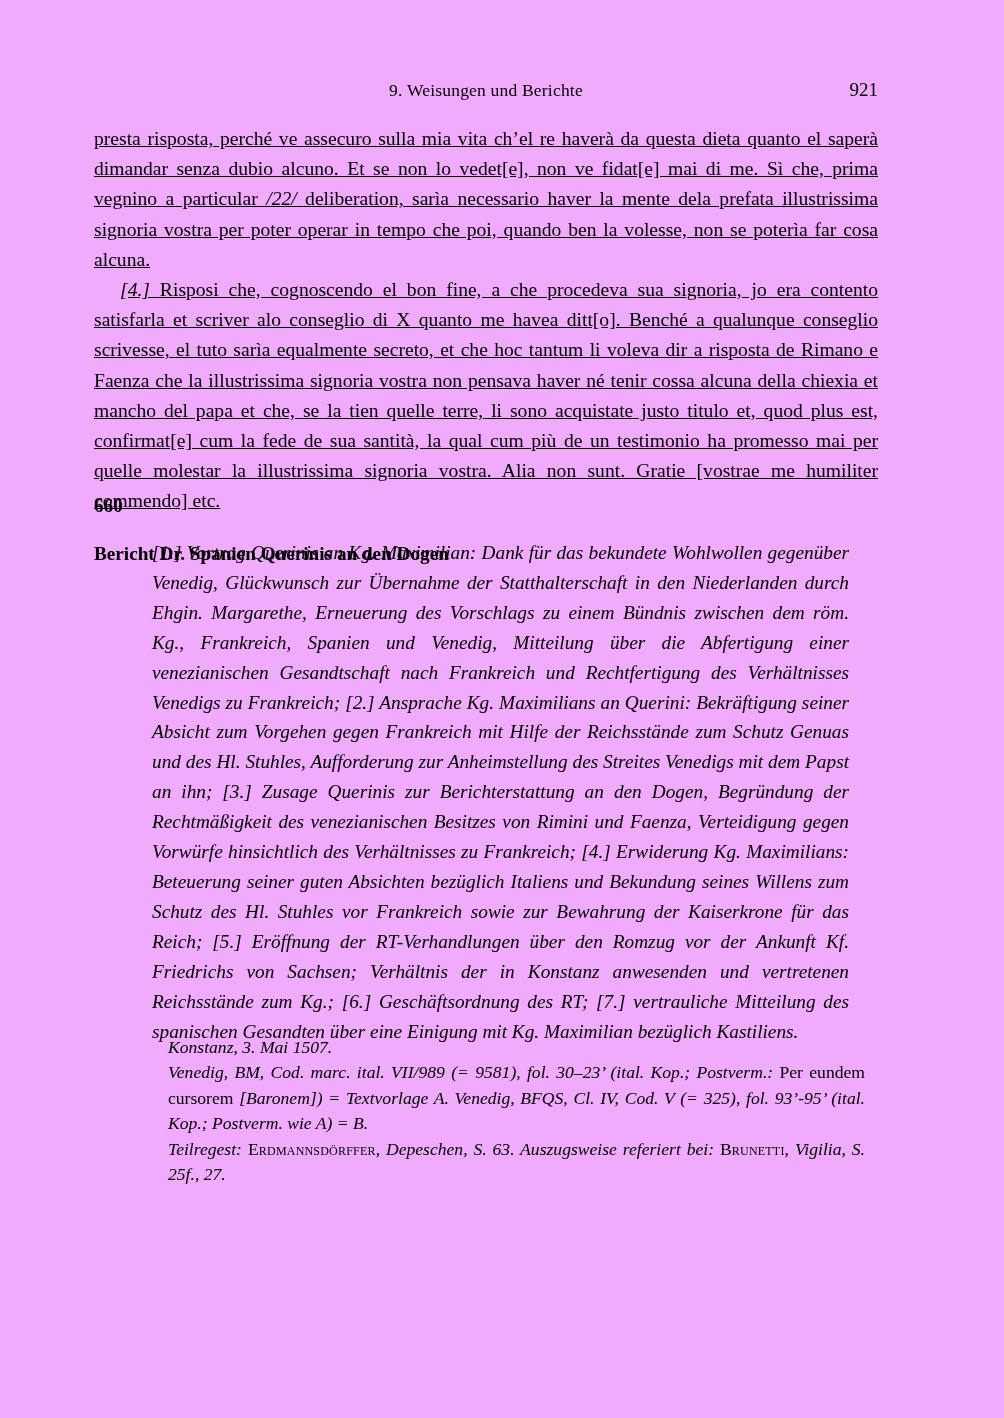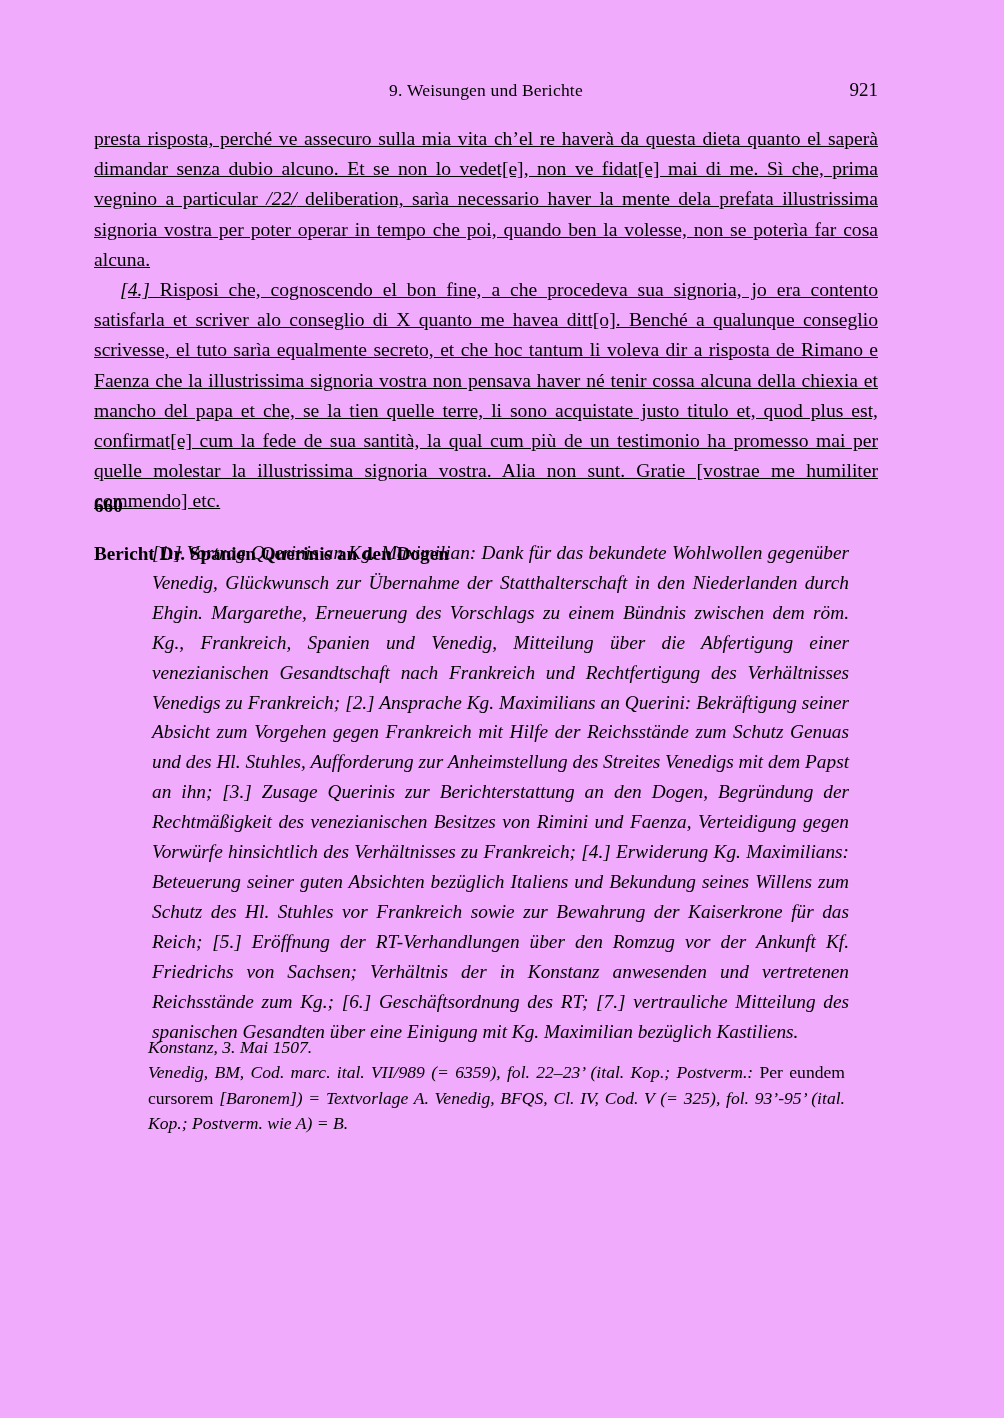--- a/index.html
+++ b/index.html
@@ -97,21 +97,21 @@
     font-size: 19.3px;
     line-height: 29.9px;
     text-align: justify;
     text-justify: inter-word;
     hyphens: none;
   }
 
   
   #apparatus {
     position: absolute;
-    left: 148px;
+    left: 168px;
     top: 1035px;
     width: 697px;
   }
   #apparatus p {
     margin: 0;
     font-size: 17.6px;
     line-height: 25.4px;
     text-align: justify;
     text-justify: inter-word;
     font-style: italic;
@@ -144,16 +144,17 @@
     <span class="doc-no">660</span>
     <span class="doc-title">Bericht Dr. Spanien Querinis an den Dogen</span>
   </div>
 
   <div id="regest">
     <p>[1.] Vortrag Querinis an Kg. Maximilian: Dank für das bekundete Wohlwollen gegenüber Venedig, Glückwunsch zur Übernahme der Statthalterschaft in den Niederlanden durch Ehgin. Margarethe, Erneuerung des Vorschlags zu einem Bündnis zwischen dem röm. Kg., Frankreich, Spanien und Venedig, Mitteilung über die Abfertigung einer venezianischen Gesandtschaft nach Frankreich und Rechtfertigung des Verhältnisses Venedigs zu Frankreich; [2.] Ansprache Kg. Maximilians an Querini: Bekräftigung seiner Absicht zum Vorgehen gegen Frankreich mit Hilfe der Reichsstände zum Schutz Genuas und des Hl. Stuhles, Aufforderung zur Anheimstellung des Streites Venedigs mit dem Papst an ihn; [3.] Zusage Querinis zur Berichterstattung an den Dogen, Begründung der Rechtmäßigkeit des venezianischen Besitzes von Rimini und Faenza, Verteidigung gegen Vorwürfe hinsichtlich des Verhältnisses zu Frankreich; [4.] Erwiderung Kg. Maximilians: Beteuerung seiner guten Absichten bezüglich Italiens und Bekundung seines Willens zum Schutz des Hl. Stuhles vor Frankreich sowie zur Bewahrung der Kaiserkrone für das Reich; [5.] Eröffnung der RT-Verhandlungen über den Romzug vor der Ankunft Kf. Friedrichs von Sachsen; Verhältnis der in Konstanz anwesenden und vertretenen Reichsstände zum Kg.; [6.] Geschäftsordnung des RT; [7.] vertrauliche Mitteilung des spanischen Gesandten über eine Einigung mit Kg. Maximilian bezüglich Kastiliens.</p>
   </div>
 
   <div id="apparatus">
     <p>Konstanz, 3. Mai 1507.</p>
-    <p><span>Venedig, BM, Cod. marc. ital. VII/989 (= 6359), fol. 22–23’ (ital. Kop.; Postverm.: </span><span class="roman">Per eundem cursorem </span><span>[Baronem]) = Textvorlage A. Venedig, BFQS, Cl. IV, Cod. V (= 325), fol. 93’-95’ (ital. Kop.; Postverm. wie A) = B.</span></p>
+    <p><span>Venedig, BM, Cod. marc. ital. VII/989 (= 9581), fol. 30–23’ (ital. Kop.; Postverm.: </span><span class="roman">Per eundem cursorem </span><span>[Baronem]) = Textvorlage A. Venedig, BFQS, Cl. IV, Cod. V (= 325), fol. 93’-95’ (ital. Kop.; Postverm. wie A) = B.</span></p>
+    <p><span>Teilregest: </span><span class="smallcaps">Erdmannsdörffer</span><span>, Depeschen, S. 63. Auszugsweise referiert bei: </span><span class="smallcaps">Brunetti</span><span>, Vigilia, S. 25f., 27.</span></p>
   </div>
 
 </div>
 
 </body></html>

